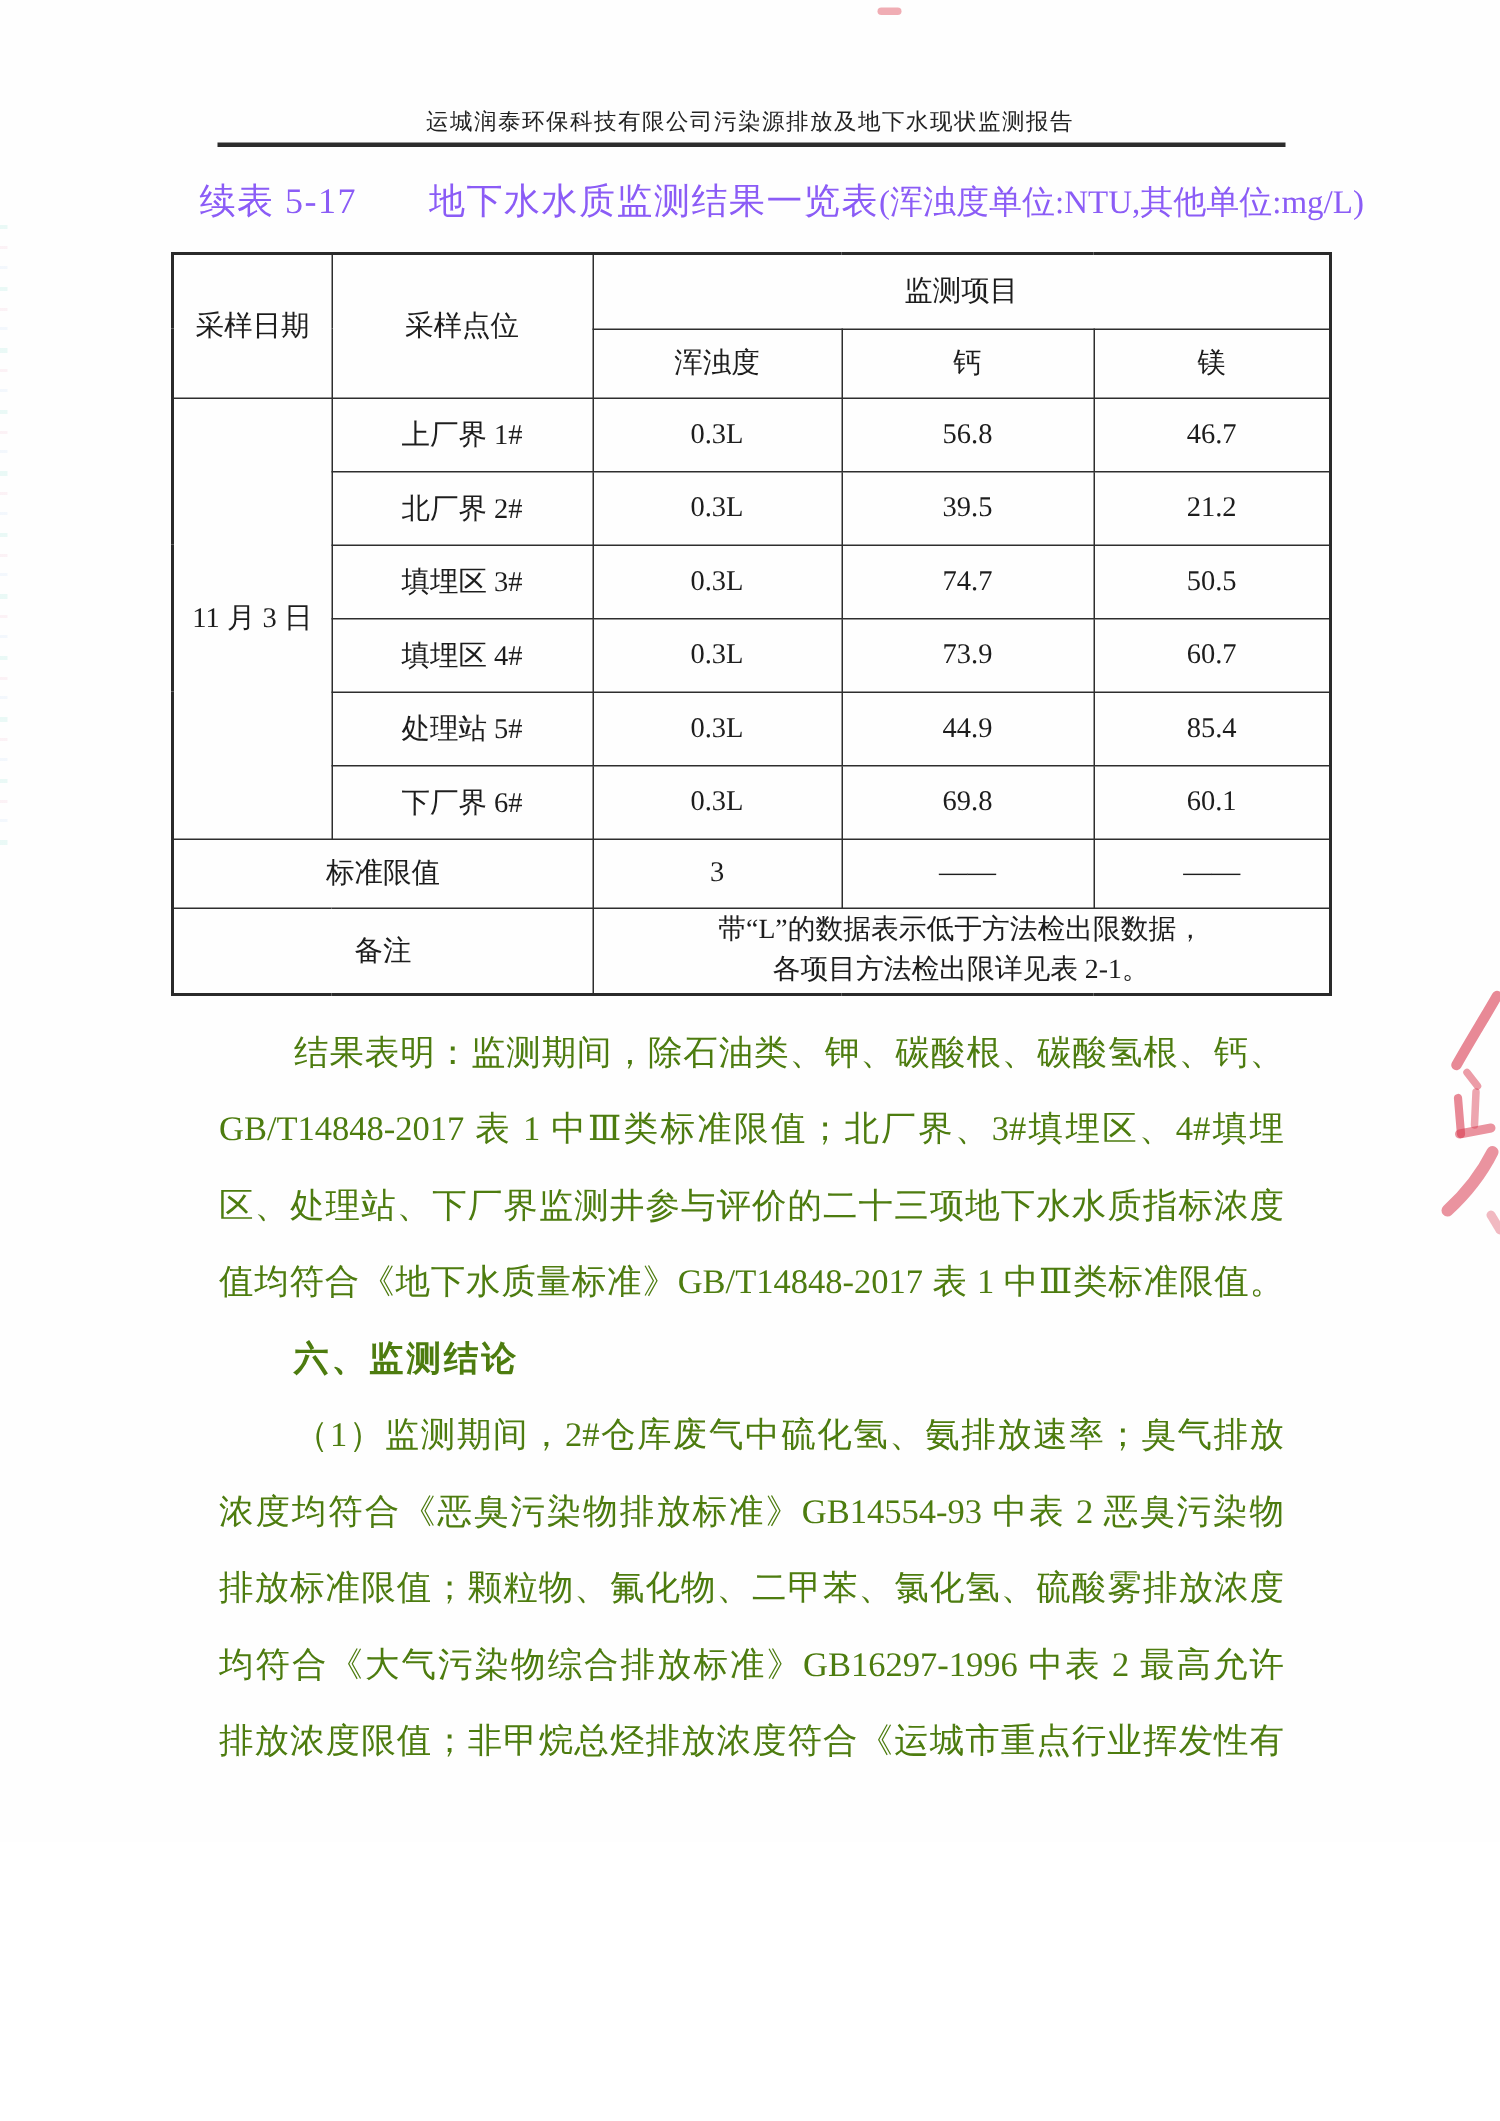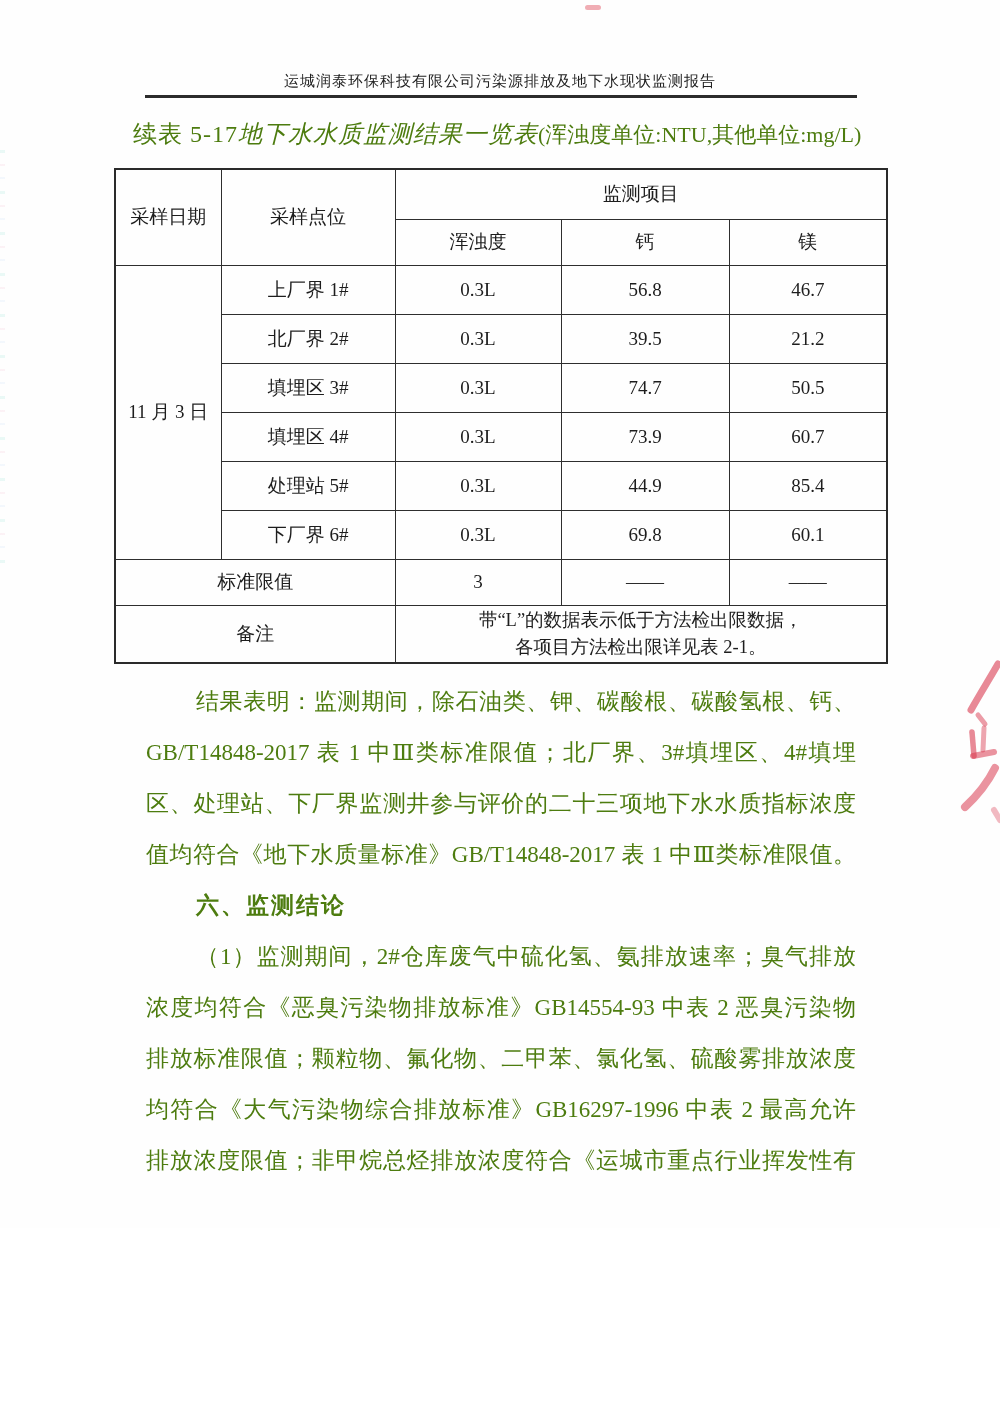--- a/index.html
+++ b/index.html
@@ -31,24 +31,24 @@
   }
 
   
   .table-title {
     position: absolute;
     top: 118px; left: 133px; width: 740px;
     display: flex;
     align-items: baseline;
     white-space: nowrap;
     font-size: 24px;
-    color: #4d7c0f;
+    color: #8b5cf6;
   }
   .table-title .prefix { letter-spacing: 1px; }
-  .table-title .main { letter-spacing: 1px; font-style: italic; }
+  .table-title .main { margin-left: 48px; letter-spacing: 1px; }
   .table-title .unit-note { font-size: 22px; letter-spacing: 0; }
 
   
   table.results {
     position: absolute;
     top: 168px; left: 114px;
     width: 772px;
     border-collapse: collapse;
     table-layout: fixed;
     font-size: 19px;

